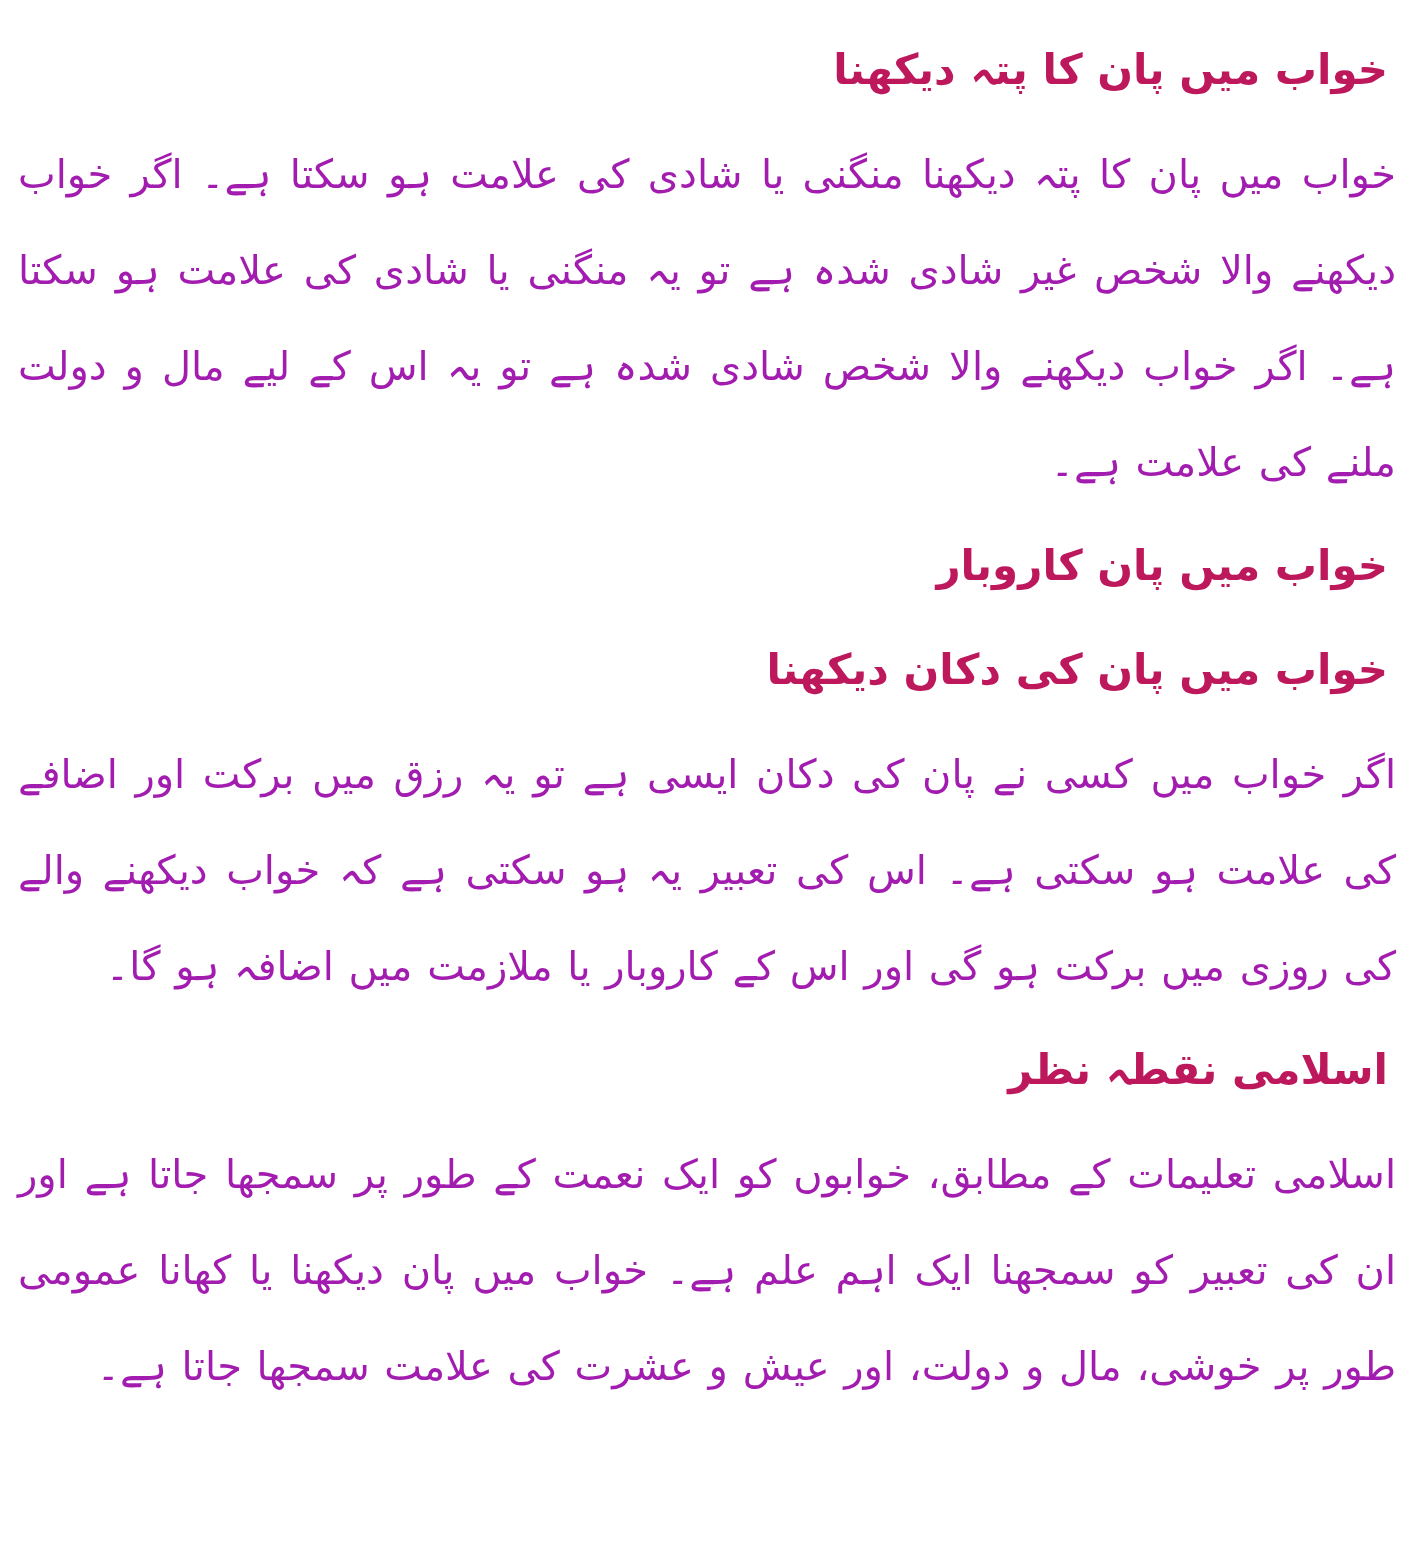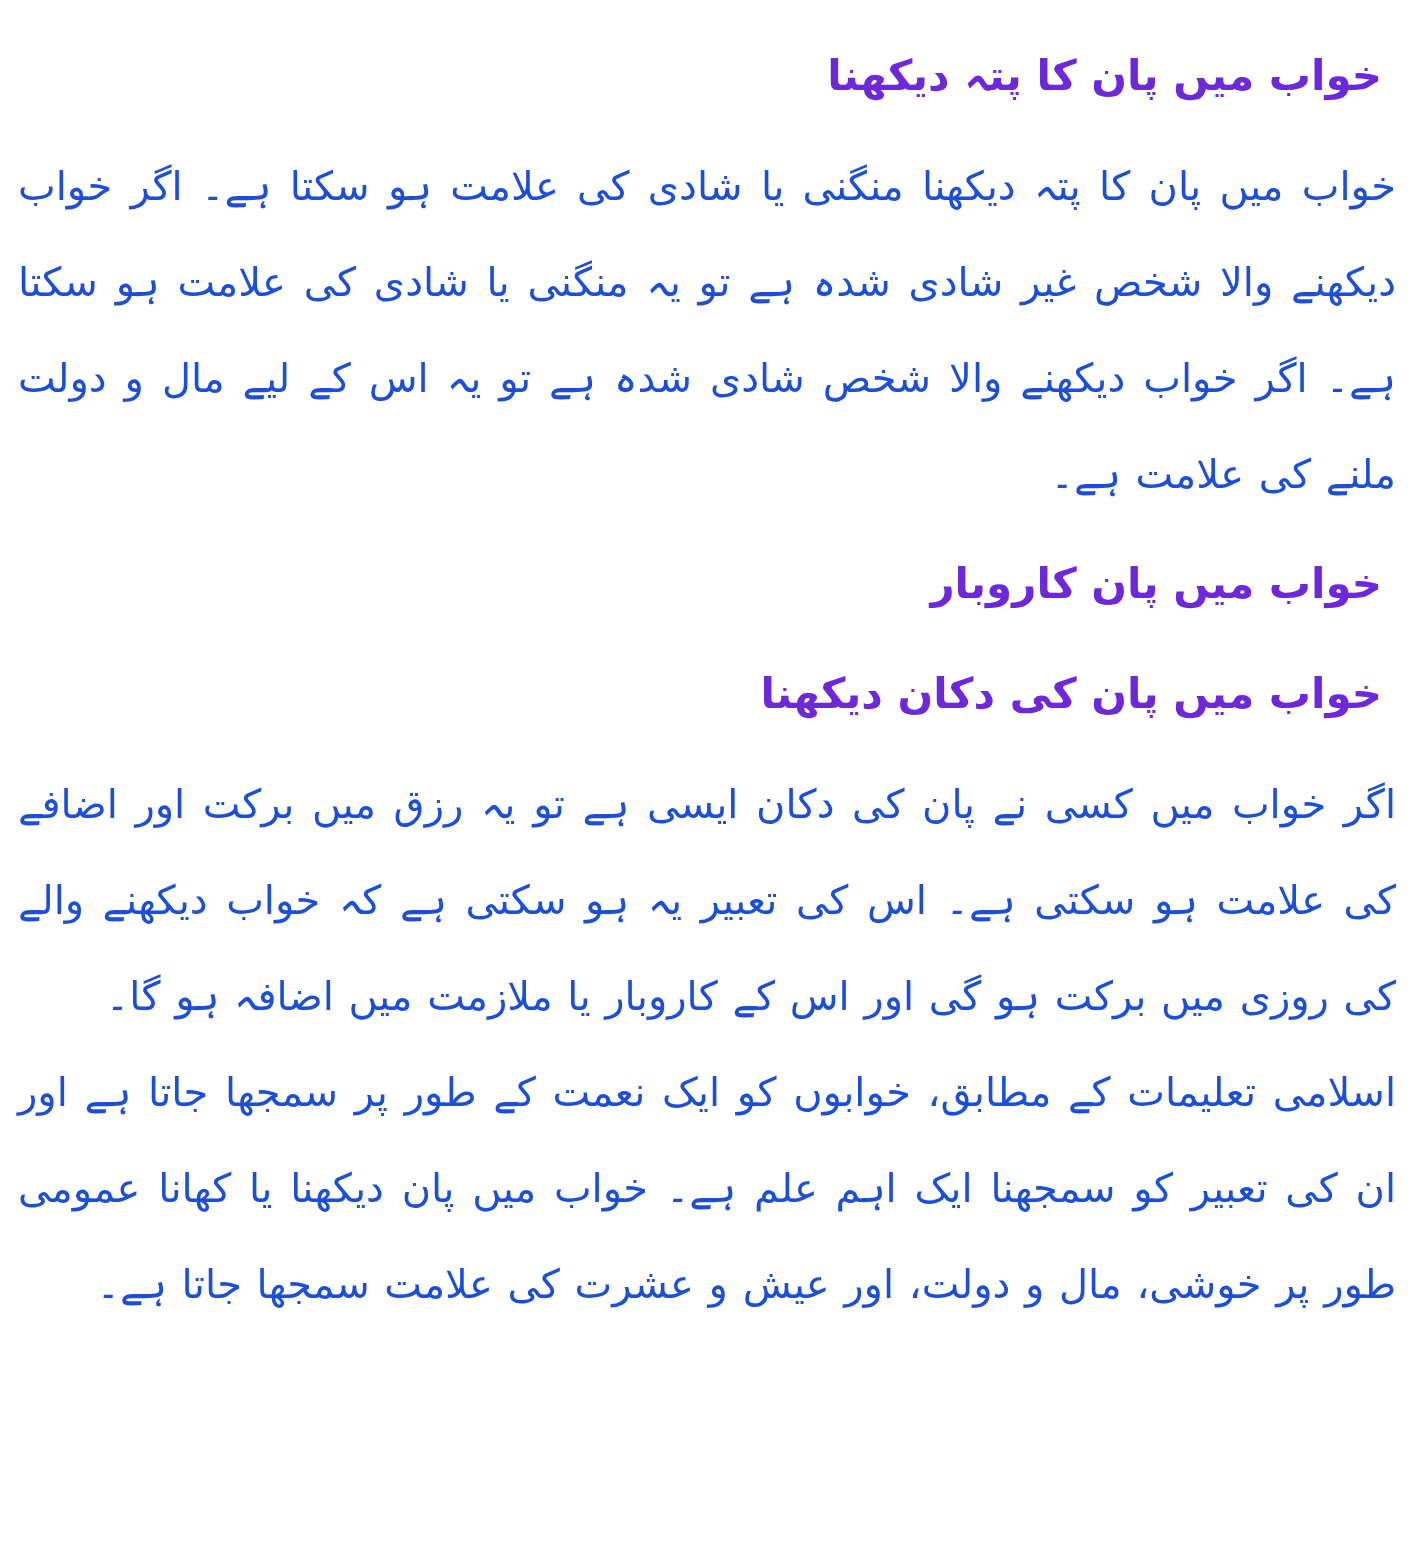--- a/index.html
+++ b/index.html
@@ -16,32 +16,32 @@
     color: #000000;
     direction: rtl;
   }
   .article {
     width: 100%;
   }
   .section-heading {
     font-size: 42px;
     font-weight: bold;
     line-height: 96px;
-    margin: 14px;
+    margin: 8px;
     text-align: right;
-    color: #6d28d9;
+    color: #be185d;
   }
   .section-body {
     font-size: 40px;
     font-weight: normal;
     line-height: 96px;
     margin: 0;
     text-align: justify;
     text-align-last: right;
-    color: #1d4ed8;
+    color: #a21caf;
     word-spacing: 2px;
   }
 </style>
 </head>
 <body>
 
 <article class="article">
 
   <section>
     <h2 class="section-heading">خواب میں پان کا پتہ دیکھنا</h2>
@@ -51,16 +51,17 @@
   <section>
     <h2 class="section-heading">خواب میں پان کاروبار</h2>
   </section>
 
   <section>
     <h2 class="section-heading">خواب میں پان کی دکان دیکھنا</h2>
     <p class="section-body">اگر خواب میں کسی نے پان کی دکان ایسی ہے تو یہ رزق میں برکت اور اضافے کی علامت ہو سکتی ہے۔ اس کی تعبیر یہ ہو سکتی ہے کہ خواب دیکھنے والے کی روزی میں برکت ہو گی اور اس کے کاروبار یا ملازمت میں اضافہ ہو گا۔</p>
   </section>
 
   <section>
+    <h2 class="section-heading">اسلامی نقطہ نظر</h2>
     <p class="section-body">اسلامی تعلیمات کے مطابق، خوابوں کو ایک نعمت کے طور پر سمجھا جاتا ہے اور ان کی تعبیر کو سمجھنا ایک اہم علم ہے۔ خواب میں پان دیکھنا یا کھانا عمومی طور پر خوشی، مال و دولت، اور عیش و عشرت کی علامت سمجھا جاتا ہے۔</p>
   </section>
 
 </article>
 
 </body></html>

